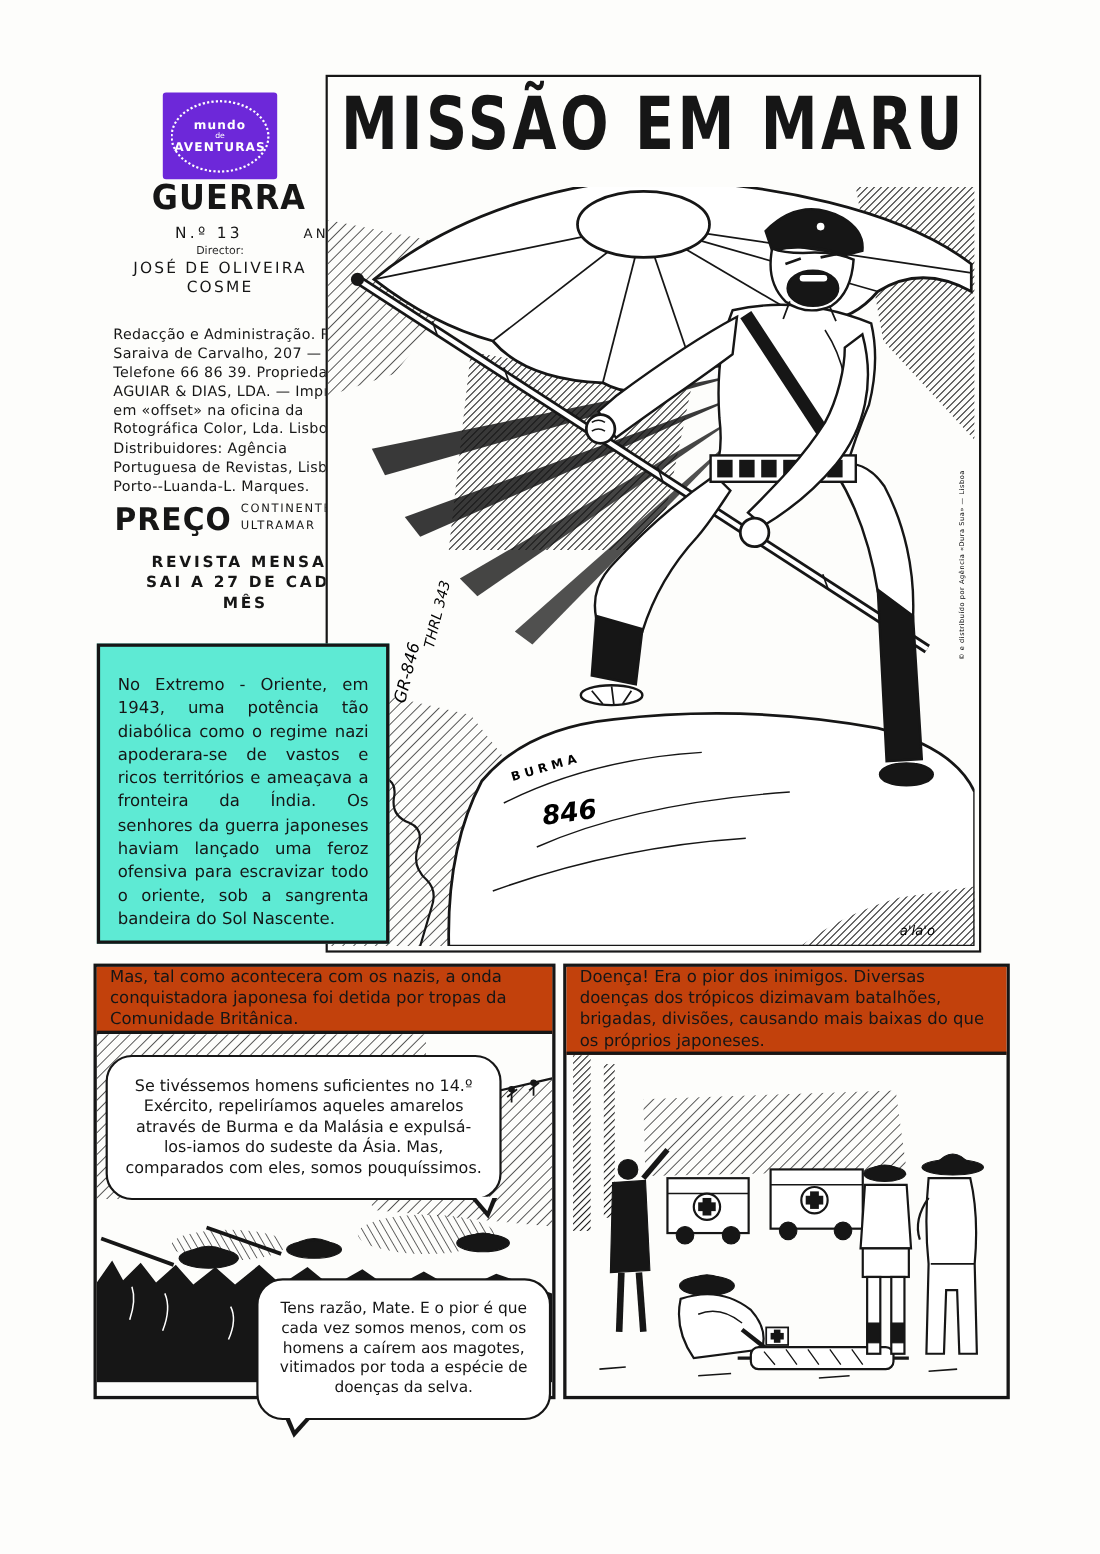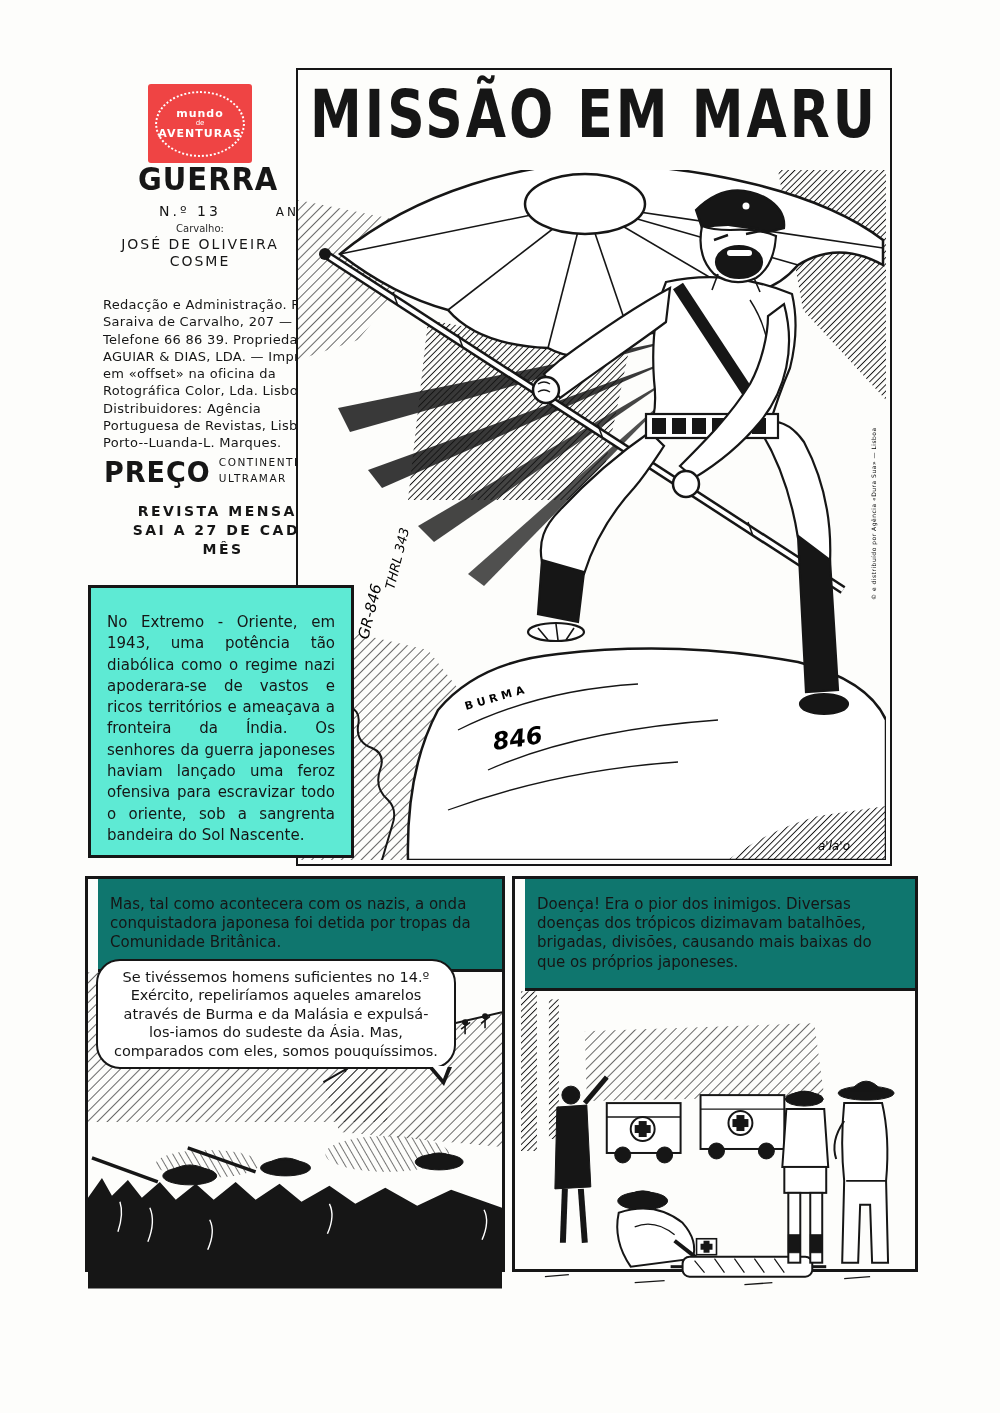--- a/index.html
+++ b/index.html
@@ -1,20 +1,20 @@
 <!DOCTYPE html>
 <html><head>
 <meta charset="utf-8">
 <style>
   html,body{margin:0;padding:0;background:#e9e7e2;}
   .page{position:relative;width:1000px;height:1413px;background:#fdfdfb;color:#161616;
         font-family:"DejaVu Sans",sans-serif;overflow:hidden;}
   .abs{position:absolute;}
   
-  .logo-box{left:148px;top:84px;width:104px;height:79px;background:#ef4444;border-radius:3px;
+  .logo-box{left:148px;top:84px;width:104px;height:79px;background:#6d28d9;border-radius:3px;
             display:flex;align-items:center;justify-content:center;}
   .logo-ring{width:86px;height:62px;border:2px dotted #fff;border-radius:50%;
              display:flex;flex-direction:column;align-items:center;justify-content:center;color:#fff;line-height:1;}
   .logo-ring .l1{font-size:11px;font-weight:bold;letter-spacing:1px;}
   .logo-ring .l2{font-size:7px;margin:1px 12px;}
   .logo-ring .l3{font-size:11px;font-weight:bold;letter-spacing:1px;}
   .mag-title{left:138px;top:162px;width:124px;text-align:center;font-size:29px;font-weight:800;
              letter-spacing:1px;transform:scaleY(1.08);}
   .issue-row{left:112px;top:194px;width:176px;display:flex;justify-content:space-between;align-items:baseline;margin-left:47px;}
   .issue-no{font-size:14px;letter-spacing:3px;}
@@ -38,24 +38,24 @@
   .cover-title{position:absolute;left:0;top:14px;width:100%;text-align:center;
                font-size:52px;font-weight:800;letter-spacing:3px;transform:scaleY(1.28);white-space:nowrap;}
   .cover-svg{position:absolute;left:0;top:100px;width:588px;height:690px;}
   
   .intro-box{left:88px;top:585px;width:266px;height:273px;border:3px solid #161616;background:#5eead4;
              box-sizing:border-box;padding:24px 16px;font-size:15px;line-height:1.42;text-align:justify;z-index:6;}
   
   .panel{border:3px solid #161616;background:#fdfdfb;box-sizing:border-box;}
   .panel-left{left:85px;top:876px;width:420px;height:396px;}
   .panel-right{left:512px;top:876px;width:406px;height:396px;}
-  .caption{border-bottom:3px solid #161616;background:#0f766e;padding:16px 12px;font-size:15px;line-height:1.28;margin-left:10px;}
+  .caption{border-bottom:3px solid #161616;background:#c2410c;padding:0 12px;font-size:15px;line-height:1.28;}
   .panel-art{display:block;width:100%;}
   .bubble{position:absolute;background:#fff;border:2.5px solid #161616;border-radius:24px;
-          box-sizing:border-box;text-align:center;font-size:14.5px;line-height:1.27;padding:7px 13px;z-index:5;}
+          box-sizing:border-box;text-align:center;font-size:14.5px;line-height:1.27;padding:18px 13px;z-index:5;}
   .bubble::before,.bubble::after{content:"";position:absolute;width:0;height:0;border-style:solid;}
   .b1{left:8px;top:80px;width:360px;}
   .b1::before{left:330px;bottom:-19px;border-width:19px 8px 0 16px;border-color:#161616 transparent transparent transparent;}
   .b1::after{left:334px;bottom:-12px;border-width:13px 5px 0 11px;border-color:#fff transparent transparent transparent;}
   .b2{left:145px;top:283px;width:268px;font-size:14px;}
   .b2::before{left:24px;bottom:-18px;border-width:18px 16px 0 8px;border-color:#161616 transparent transparent transparent;}
   .b2::after{left:28px;bottom:-11px;border-width:12px 11px 0 5px;border-color:#fff transparent transparent transparent;}
   .b3{left:70px;top:96px;width:326px;}
   .b3::before{right:48px;bottom:-19px;border-width:19px 8px 0 16px;border-color:#161616 transparent transparent transparent;}
   .b3::after{right:52px;bottom:-12px;border-width:13px 5px 0 11px;border-color:#fff transparent transparent transparent;}
@@ -75,21 +75,21 @@
   </div>
   <div class="abs mag-title">GUERRA</div>
   <div class="abs issue-row">
     <span class="issue-no">N.º 13</span>
     <span class="year-wrap">
       <span>ANO</span>
       <span class="year-num">2</span>
     </span>
   </div>
   <div class="abs credit-block" style="top:223px">
-    <div class="credit-label">Carvalho:</div>
+    <div class="credit-label">Director:</div>
     <div class="credit-name">JOSÉ DE OLIVEIRA</div>
     <div class="credit-name">COSME</div>
   </div>
   <div class="abs imprint">Redacção e Administração. Rua Saraiva de Carvalho, 207 — Telefone 66 86 39. Propriedade de AGUIAR &amp; DIAS, LDA. — Impresso em «offset» na oficina da Rotográfica Color, Lda. Lisboa-Distribuidores: Agência Portuguesa de Revistas, Lisboa-Porto--Luanda-L. Marques.</div>
   <div class="abs price-row">
     <span class="price-word">PREÇO</span>
     <span class="price-lines">
       <span class="price-line">
         <span class="price-lbl">CONTINENTE</span>
         <span class="price-val">2$00</span>
@@ -283,20 +283,21 @@
       <g stroke="#fff" stroke-width="1.4" fill="none">
         <path d="M30,260 q6,-18 2,-30"></path>
           <path d="M60,270 q8,-20 2,-34"></path>
           <path d="M240,262 q8,-18 2,-30"></path>
         <path d="M395,268 q8,-18 2,-30"></path>
           <path d="M120,278 q8,-18 2,-30"></path>
       </g>
     </svg>
 
     <div class="bubble b1">Se tivéssemos homens suficientes no 14.º Exército, repeliríamos aqueles amarelos através de Burma e da Malásia e expulsá-los-iamos do sudeste da Ásia. Mas, comparados com eles, somos pouquíssimos.</div>
+    <div class="bubble b2">Tens razão, Mate. E o pior é que cada vez somos menos, com os homens a caírem aos magotes, vitimados por toda a espécie de doenças da selva.</div>
   </div>
 
   <div class="abs panel panel-right">
     <div class="caption">Doença! Era o pior dos inimigos. Diversas doenças dos trópicos dizimavam batalhões, brigadas, divisões, causando mais baixas do que os próprios japoneses.</div>
 
     <svg class="panel-art" viewBox="0 0 401 298" height="298" aria-hidden="true">
       <rect x="6" y="0" width="16" height="160" fill="url(#h2)"></rect>
       <rect x="34" y="8" width="10" height="140" fill="url(#h2)"></rect>
       <polygon points="70,40 300,32 310,105 72,110" fill="url(#h1)"></polygon>
       <g stroke="#161616" fill="#fff">

